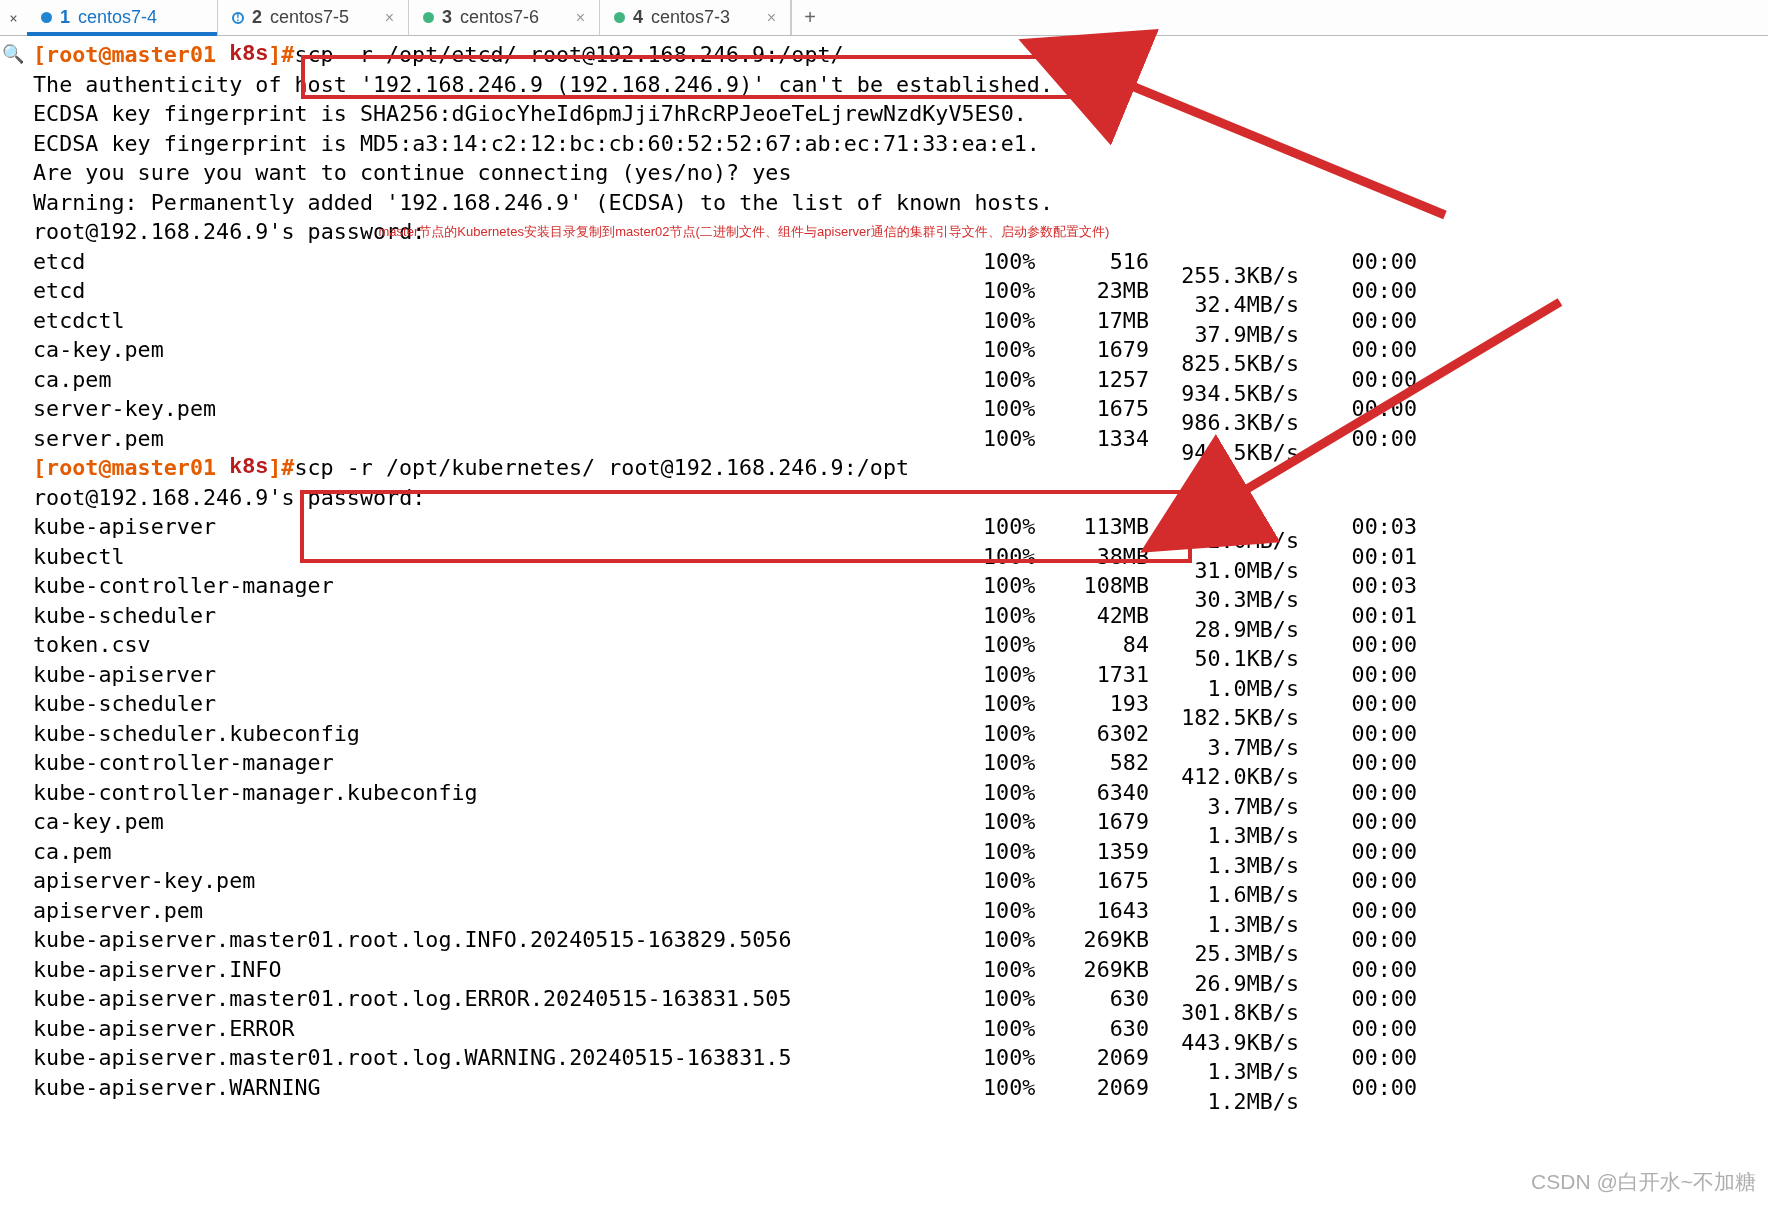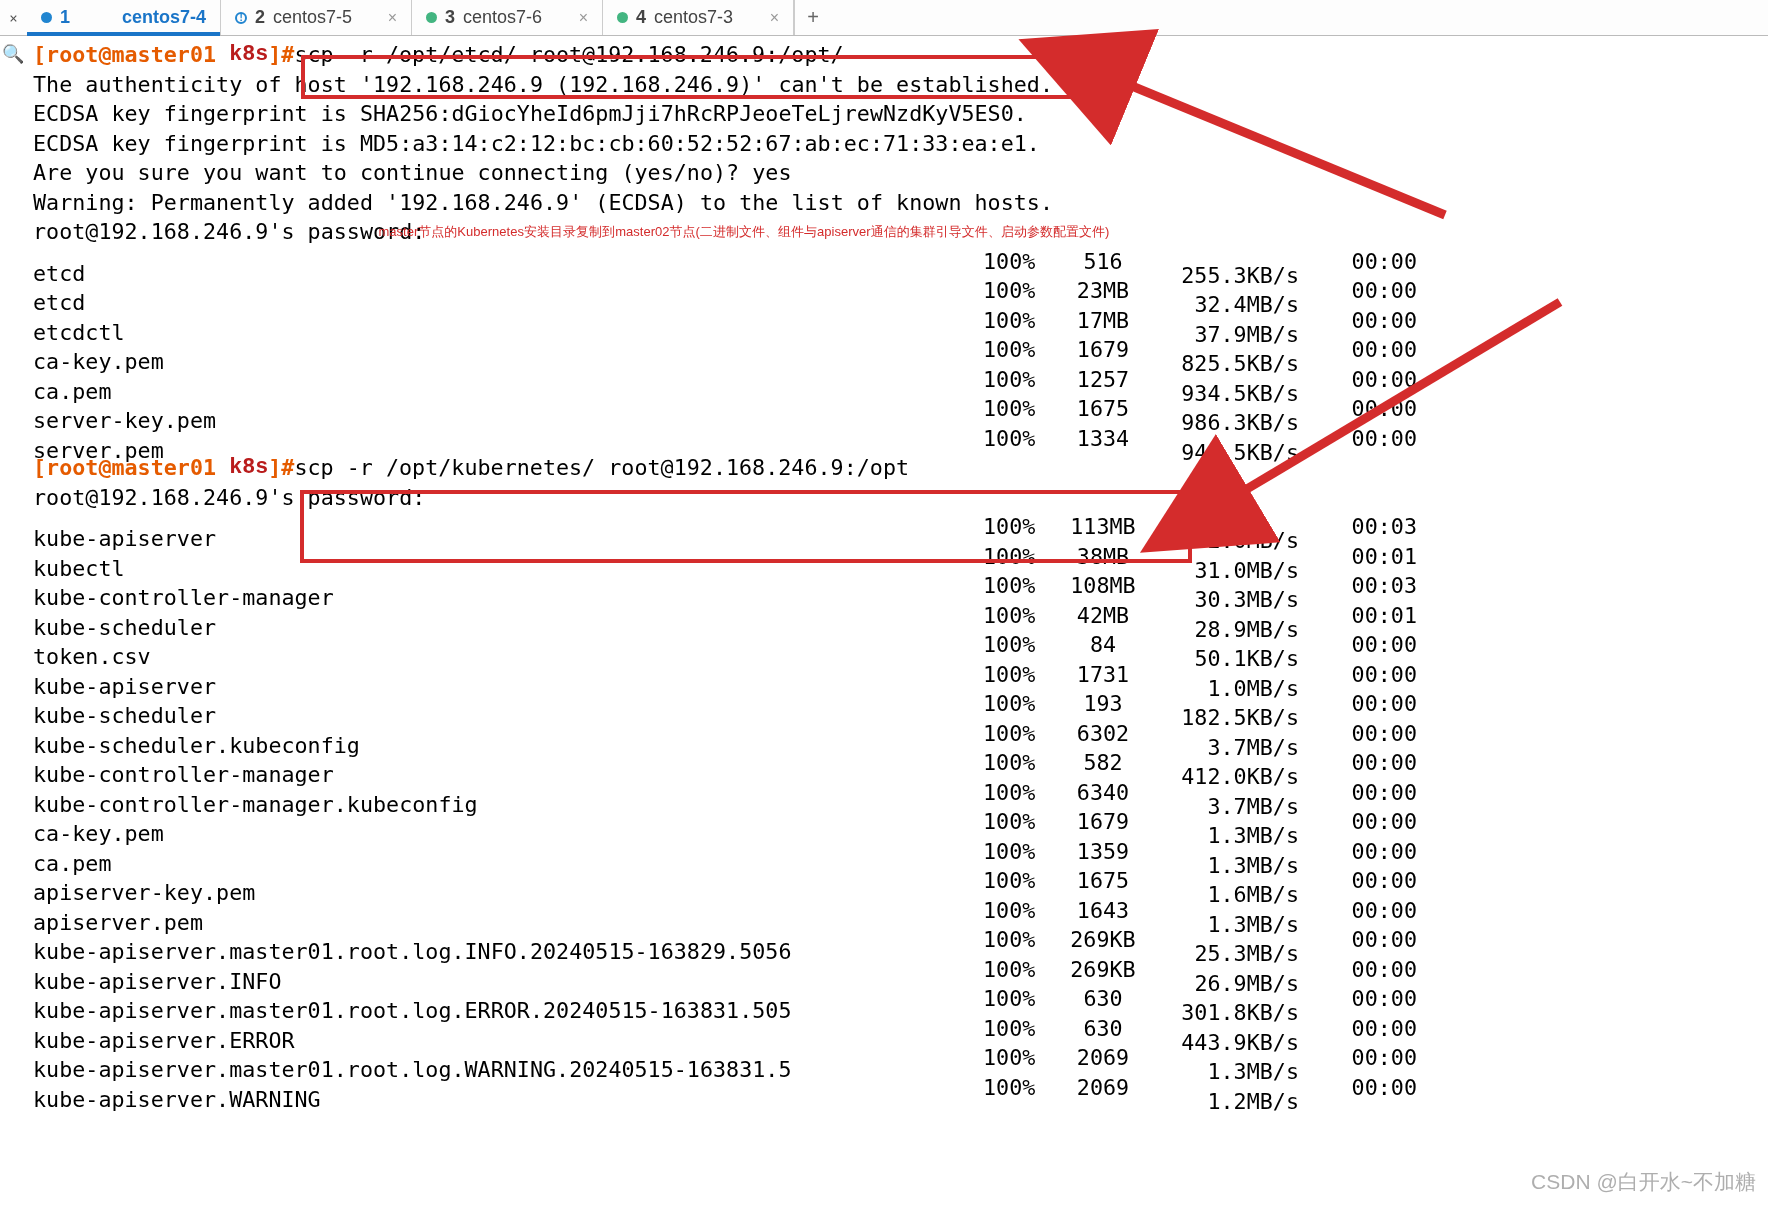--- a/index.html
+++ b/index.html
@@ -8,21 +8,21 @@
 
 .tabbar{height:35px;display:flex;align-items:stretch;background:#fdfdfd;border-bottom:1px solid #bbb;}
 .leftstub{width:27px;display:flex;flex-direction:column;align-items:center;justify-content:center;gap:2px;}
 .leftstub .x{font-size:14px;color:#555;line-height:14px;}
 .tab{display:flex;align-items:center;gap:8px;padding:0 14px;border-right:1px solid #ccc;font-family:Arial,sans-serif;font-size:18px;position:relative;min-width:162px;}
 .tab.active{background:#fdfdfd;}
 .tab.active .tn{color:#1a75c8;font-weight:700;}
 .tab.active::after{content:"";position:absolute;left:0;right:0;bottom:-1px;height:4px;background:#1a75c8;}
 .tab .tn{color:#444;font-weight:700;}
 .tab .tl{color:#444;}
-.tab.active .tl{color:#1a75c8;font-weight:700;margin-left:44px;}
+.tab.active .tl{color:#1a75c8;font-weight:400;}
 .dot{width:11px;height:11px;border-radius:50%;display:inline-block;}
 .d-blue{background:#2185d0;}
 .d-warn{border:2px solid #2185d0;width:8px;height:8px;display:inline-flex;align-items:center;justify-content:center;}
 .d-warn::after{content:"!";font-size:10px;font-weight:700;color:#2185d0;line-height:8px;}
 .d-green{background:#43b581;}
 .tabadd{width:36px;display:flex;align-items:center;justify-content:center;border-left:1px solid #ccc;font-size:20px;color:#666;font-family:Arial;}
 
 
 .gutter{position:absolute;left:0;top:35px;width:27px;height:1171px;display:flex;flex-direction:column;align-items:center;padding-top:8px;}
 .magnify{font-size:18px;color:#555;}
@@ -35,23 +35,23 @@
 .cmd{color:#000;}
 .redtext{color:#d42c2c;font-family:Arial,"Microsoft YaHei",sans-serif;font-size:13px;}
 
 
 .overlay{position:absolute;left:0;top:0;width:1768px;height:1206px;pointer-events:none;}
 .redbox{position:absolute;border:4px solid #d42c2c;}
 
 .watermark{position:absolute;right:12px;bottom:10px;font-family:Arial,"Microsoft YaHei",sans-serif;font-size:21px;color:rgba(120,120,120,0.6);}
 
 
-.fname{display:inline-block;width:950px;margin-top:12px;}
+.fname{display:inline-block;width:950px;}
 .pct{display:inline-block;width:74px;}
-.sz{display:inline-block;width:92px;text-align:center;}
+.sz{display:inline-block;width:92px;text-align:right;}
 .rate{display:inline-block;width:150px;text-align:right;margin-top:14px;}
 .tm{display:inline-block;width:118px;text-align:right;}
 </style>
 </head>
 <body>
 
 <div class="tabbar">
   <div class="leftstub">
     <span class="x">×</span>
   </div>

